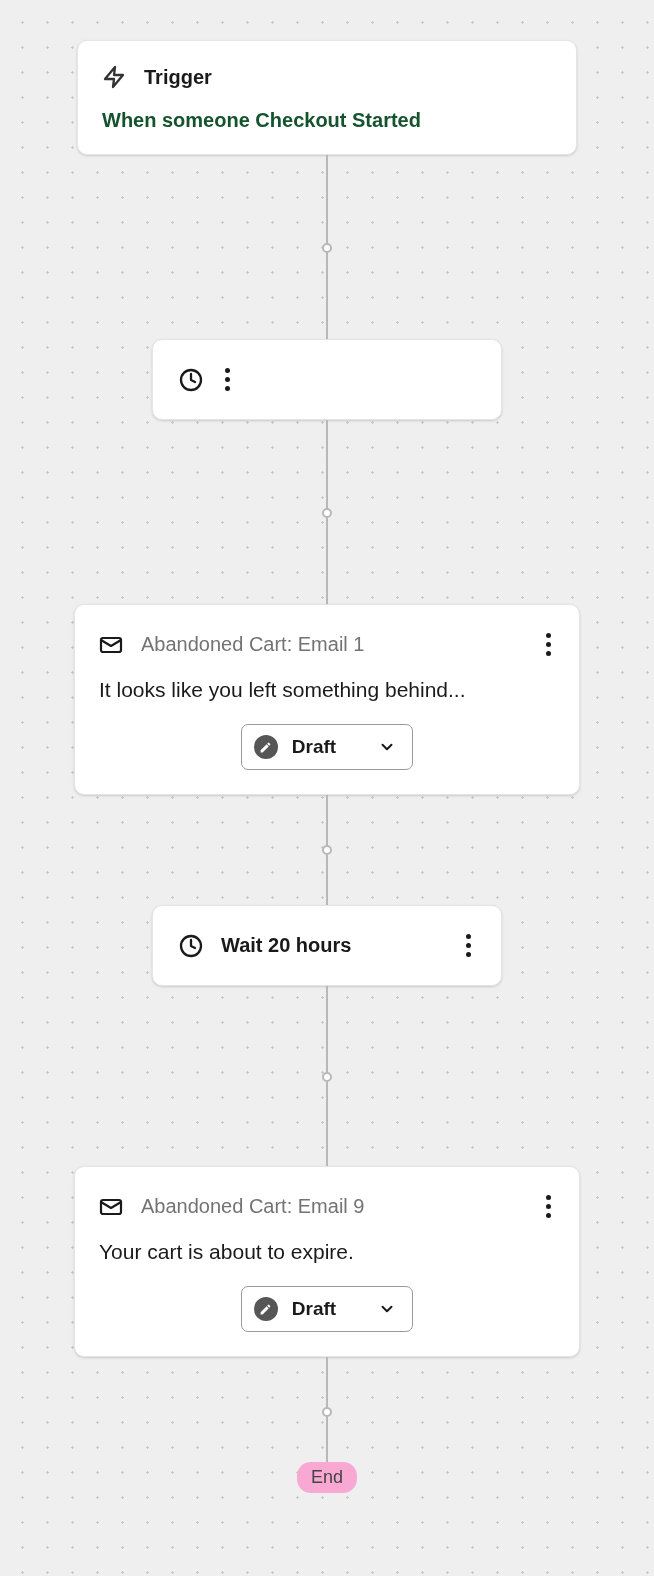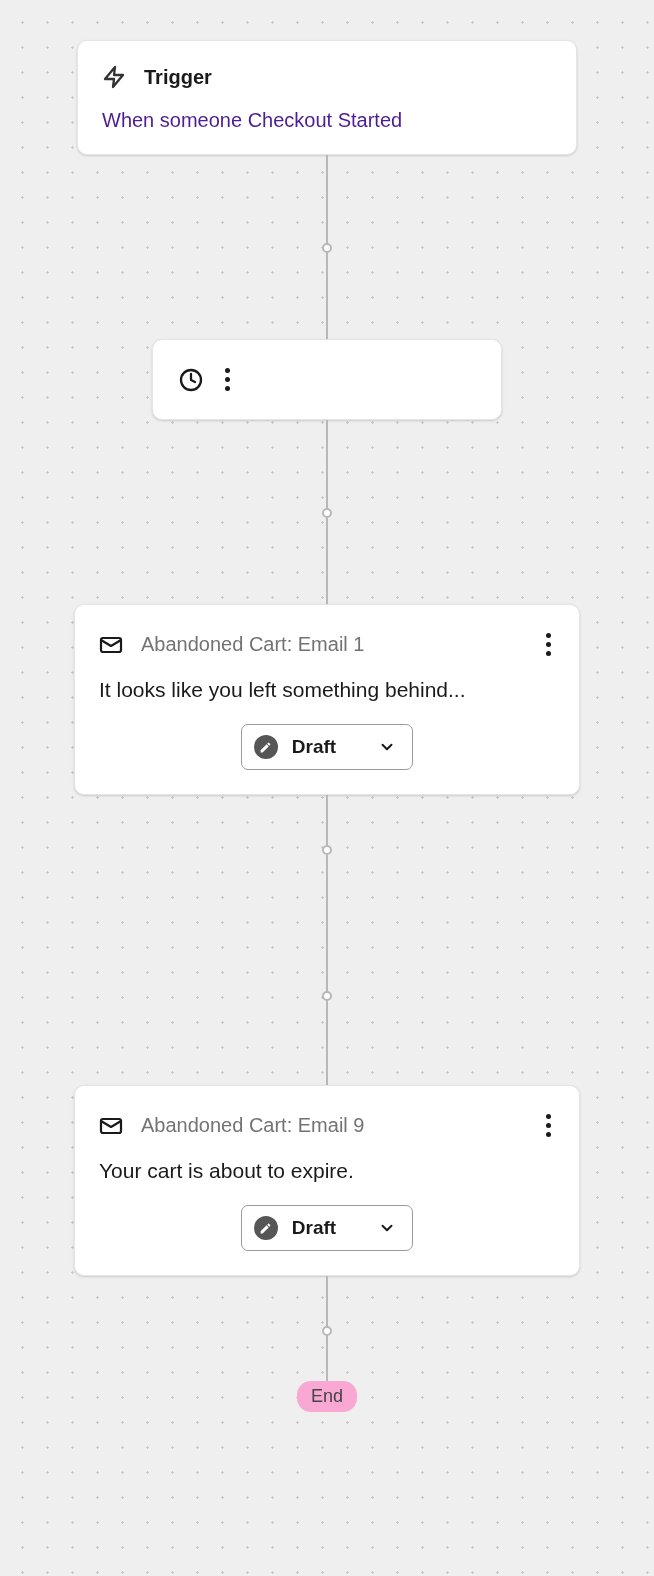--- a/index.html
+++ b/index.html
@@ -59,23 +59,23 @@
     align-items: center;
     gap: 18px;
   }
   .card-title {
     font-size: 20px;
     font-weight: 700;
     color: #1a1a1a;
   }
   .card-desc {
     font-size: 20px;
-    color: #4c1d95;
+    color: #14532d;
     margin-top: 18px;
-    font-weight: 400;
+    font-weight: 700;
   }
   .wait-card {
     width: 350px;
     padding: 24px 26px;
     display: flex;
     align-items: center;
     gap: 18px;
   }
   .wait-label {
     font-size: 20px;
@@ -227,20 +227,34 @@
             </svg>
         </span>
       </div>
     </div>
   </div>
 
   <div class="connector" style="height:110px;">
     <div class="dot" style="top:50px;"></div>
   </div>
 
+  <div class="card wait-card">
+    <span>
+      <svg width="24" height="24" viewBox="0 0 24 24" fill="none" stroke="#1a1a1a" stroke-width="2.3" stroke-linecap="round" stroke-linejoin="round">
+          <circle cx="12" cy="12" r="10"></circle>
+          <polyline points="12 6 12 12 16 14"></polyline>
+        </svg>
+    </span>
+    <span class="wait-label">Wait 20 hours</span>
+    <div class="kebab">
+        <span></span>
+        <span></span>
+        <span></span>
+      </div>
+  </div>
 
   <div class="connector" style="height:180px;">
     <div class="dot" style="top:86px;"></div>
   </div>
 
   <div class="card email-card">
     <div class="email-header">
       <span>
         <svg width="24" height="24" viewBox="0 0 24 24" fill="none" stroke="#1a1a1a" stroke-width="2.2" stroke-linecap="round" stroke-linejoin="round">
             <rect x="2" y="5" width="20" height="14" rx="2"></rect>

